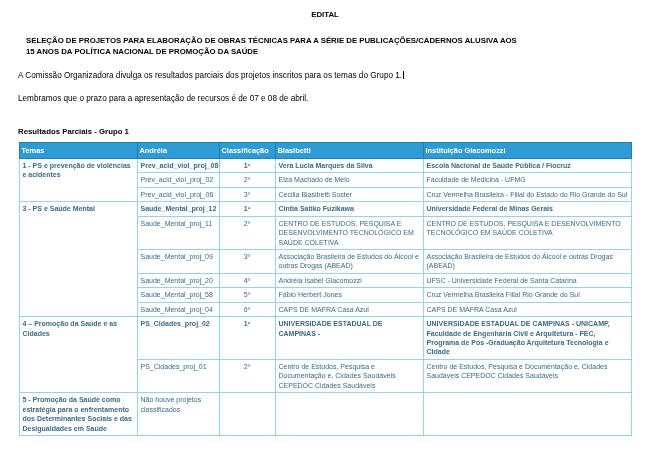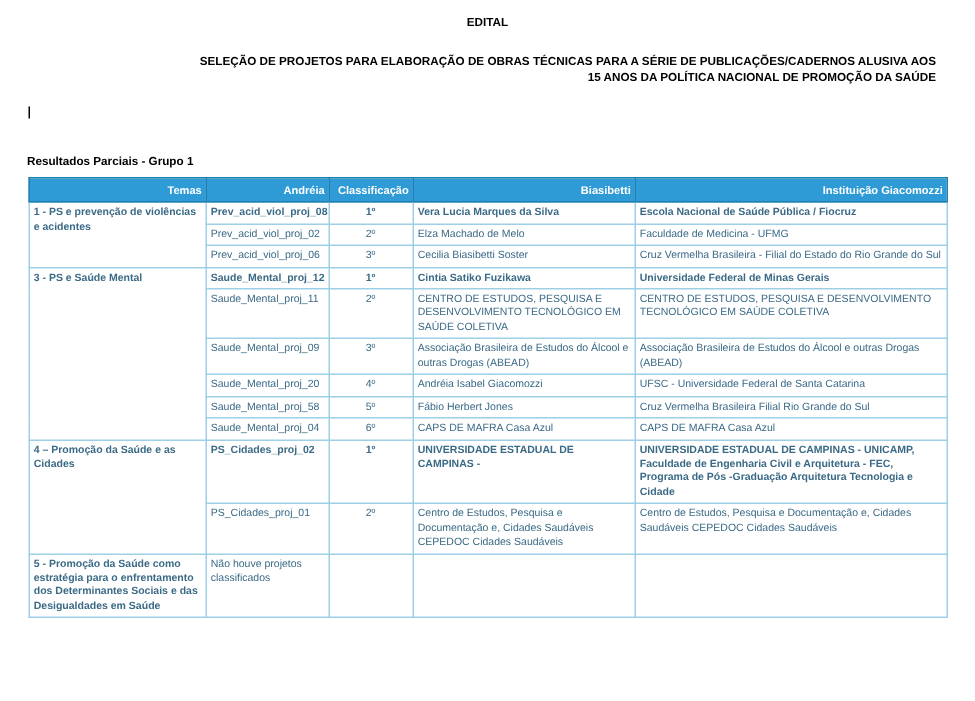--- a/index.html
+++ b/index.html
@@ -19,21 +19,21 @@
     padding: 10px 18px 0 18px;
     box-sizing: border-box;
   }
   .edital-title {
     text-align: center;
     font-weight: bold;
     font-size: 7.8px;
     margin-bottom: 16px;
   }
   .edital-sub {
-    text-align: right;
+    text-align: left;
     font-weight: bold;
     font-size: 7.8px;
     line-height: 1.45;
     margin: 0 8px 0 8px;
   }
   .para {
     font-size: 8.2px;
     margin-top: 13px;
     line-height: 1.3;
   }
@@ -56,21 +56,21 @@
     border-collapse: collapse;
     width: 612px;
     margin: 0 auto;
     table-layout: fixed;
   }
   table.results th {
     background: #2E9BD6;
     color: #ffffff;
     font-weight: bold;
     font-size: 7.4px;
-    text-align: right;
+    text-align: left;
     padding: 3px 2px;
     border: 1px solid #1F7FB0;
   }
   table.results td {
     border: 1px solid #9ecfe8;
     padding: 2px 3px;
     vertical-align: top;
     font-size: 7px;
     line-height: 1.35;
     color: #3a6a86;
@@ -90,21 +90,22 @@
 </style>
 </head>
 <body>
 
 <div class="page">
 
   <div class="edital-title">EDITAL</div>
   <div class="edital-sub">SELEÇÃO DE PROJETOS PARA ELABORAÇÃO DE OBRAS TÉCNICAS PARA A SÉRIE DE PUBLICAÇÕES/CADERNOS ALUSIVA AOS</div>
   <div class="edital-sub">15 ANOS DA POLÍTICA NACIONAL DE PROMOÇÃO DA SAÚDE</div>
 
-  <div class="para"><span class="caret"></span></div>
+  <div class="para"><span>A Comissão Organizadora divulga os resultados parciais dos projetos inscritos para os temas do Grupo 1.</span><span class="caret"></span></div>
+  <div class="para">Lembramos que o prazo para a apresentação de recursos é de 07 e 08 de abril.</div>
 
   <div class="results-title">Resultados Parciais - Grupo 1</div>
 
   <table class="results">
     <colgroup>
       <col class="col-tema">
         <col class="col-cod">
         <col class="col-class">
         <col class="col-prop">
         <col class="col-inst">

